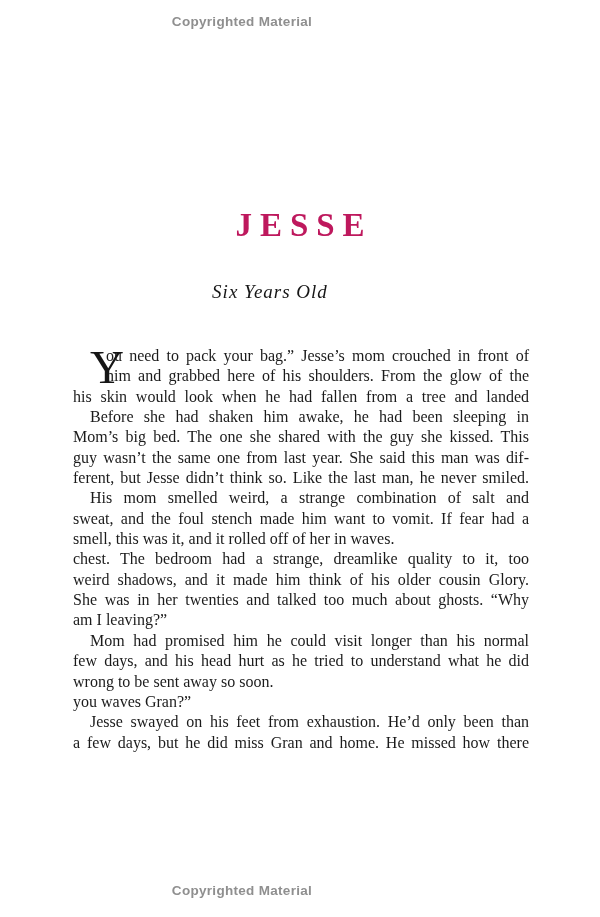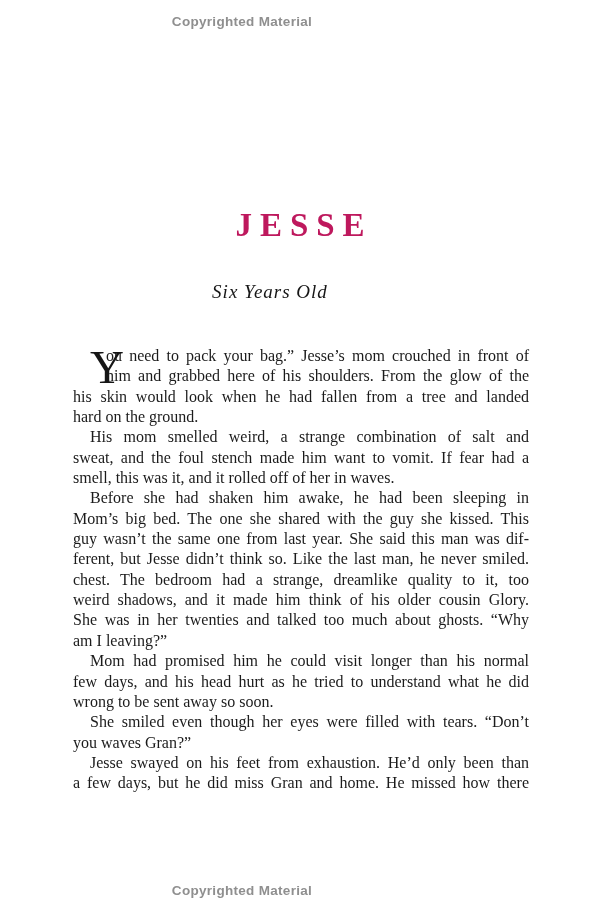--- a/index.html
+++ b/index.html
@@ -100,46 +100,44 @@
 
   <div class="chapter-subtitle">Six Years Old</div>
 
   <div class="body-text">
     <span class="drop-cap">Y</span>
 
   <div class="paragraph">
         <div class="line just drop-pad">ou need to pack your bag.” Jesse’s mom crouched in front of</div>
         <div class="line just drop-pad">him and grabbed here of his shoulders. From the glow of the</div>
         <div class="line just">his skin would look when he had fallen from a tree and landed</div>
-        <div class="line">hard on the ground.</div>
-      </div>
-      <div class="paragraph">
-        <div class="line just indent">His mom smelled weird, a strange combination of salt and</div>
-        <div class="line just">sweat, and the foul stench made him want to vomit. If fear had a</div>
-        <div class="line">smell, this was it, and it rolled off of her in waves.</div>
       </div>
       <div class="paragraph">
         <div class="line just indent">Before she had shaken him awake, he had been sleeping in</div>
         <div class="line just">Mom’s big bed. The one she shared with the guy she kissed. This</div>
         <div class="line just">guy wasn’t the same one from last year. She said this man was dif-</div>
         <div class="line just">ferent, but Jesse didn’t think so. Like the last man, he never smiled.</div>
+      </div>
+      <div class="paragraph">
+        <div class="line just indent">His mom smelled weird, a strange combination of salt and</div>
+        <div class="line just">sweat, and the foul stench made him want to vomit. If fear had a</div>
+        <div class="line">smell, this was it, and it rolled off of her in waves.</div>
       </div>
       <div class="paragraph">
         <div class="line just">chest. The bedroom had a strange, dreamlike quality to it, too</div>
         <div class="line just">weird shadows, and it made him think of his older cousin Glory.</div>
         <div class="line just">She was in her twenties and talked too much about ghosts. “Why</div>
         <div class="line">am I leaving?”</div>
       </div>
       <div class="paragraph">
         <div class="line just indent">Mom had promised him he could visit longer than his normal</div>
         <div class="line just">few days, and his head hurt as he tried to understand what he did</div>
         <div class="line">wrong to be sent away so soon.</div>
       </div>
       <div class="paragraph">
-        <div class="line just indent">She smiled even though her eyes were filled with tears. “Don’t</div>
         <div class="line">you waves Gran?”</div>
       </div>
       <div class="paragraph">
         <div class="line just indent">Jesse swayed on his feet from exhaustion. He’d only been than</div>
         <div class="line just">a few days, but he did miss Gran and home. He missed how there</div>
       </div>
     </div>
 
   <div class="copyright bottom">Copyrighted Material</div>
 

